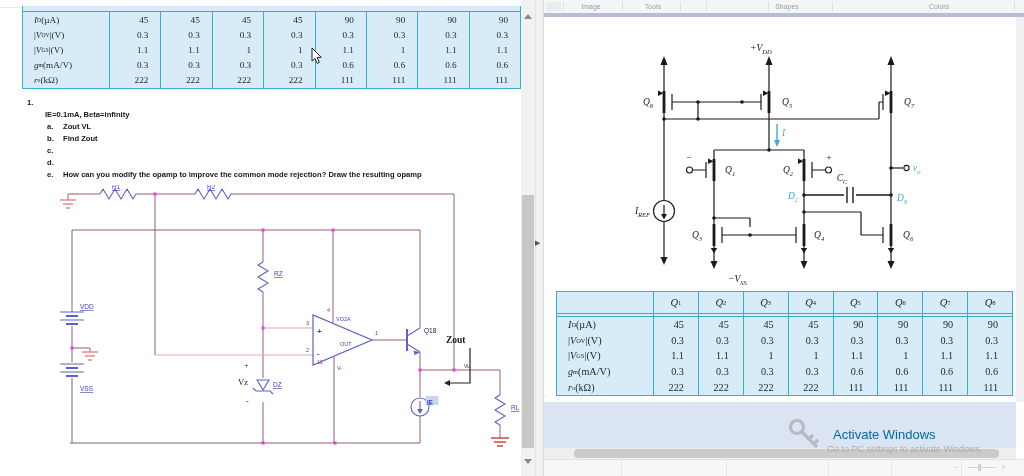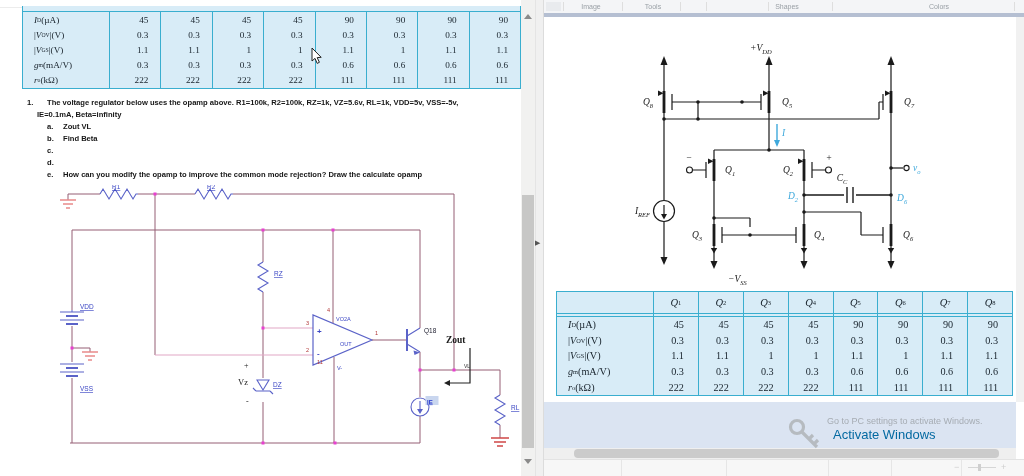--- a/index.html
+++ b/index.html
@@ -26,21 +26,21 @@
   .lt-grid{grid-template-rows:repeat(5,15.2px);font-size:9.2px;}
   .lt-grid .c-val{padding-right:12px;}
   .rt-grid{grid-template-rows:22px 3px repeat(5,15.6px);font-size:10.2px;}
   .mos-grid sub{font-size:62%;}
 
   
   #problem{left:27px;top:97px;width:494px;font-size:7.6px;font-weight:bold;color:#161616;
            line-height:12px;}
   .p-row{display:flex;}
   .p-num{width:20px;flex:none;}
-  .p-ind{margin-left:10px;}
+  .p-ind{margin-left:18px;}
   .p-item{display:flex;margin-left:20px;}
   .p-letter{width:16px;flex:none;}
 
   
   .lbl-blue{fill:#3b46c4;font-size:6.5px;font-family:"Liberation Sans",sans-serif;text-decoration:underline;}
   .lnet{fill:#3b46c4;font-size:5.5px;font-family:"Liberation Sans",sans-serif;}
   .lpin{fill:#b03535;font-size:5.5px;font-family:"Liberation Sans",sans-serif;}
   .lblk{fill:#1a1a1a;font-family:"Liberation Serif",serif;}
   .lop{fill:#3b46c4;font-size:8px;font-family:"Liberation Sans",sans-serif;font-weight:bold;}
 
@@ -70,21 +70,21 @@
   #below-band{left:0;top:402px;width:472px;height:46px;background:#dbe4f2;}
   #hscroll{left:0;top:448px;width:472px;height:11px;background:#efefef;}
   #hscroll-thumb{left:30px;top:449px;width:425px;height:9px;background:#cbcbcb;border-radius:4px;}
   #statusbar{left:0;top:459px;width:481px;height:17px;background:#f7f7f7;border-top:1px solid #e3e3e3;box-sizing:border-box;}
   .st-sep{top:460px;width:1px;height:16px;background:#e6e6e6;}
   .zoomctl{color:#cfcfcf;font-size:9px;top:462px;}
   #zoom-track{left:424px;top:467px;width:28px;height:1px;background:#d6d6d6;}
   #zoom-thumb{left:434px;top:464px;width:3px;height:7px;background:#cfcfcf;}
 
   #wm-title{left:289px;top:427px;font-size:13px;color:#0369a1;}
-  #wm-sub{left:283px;top:416px;font-size:9px;color:#a6acb3;}
+  #wm-sub{left:283px;top:444px;font-size:9px;color:#a6acb3;}
   #wm-key{left:243px;top:417px;}
 </style>
 </head>
 <body>
 
 <div id="screen">
 
   <div class="abs" id="left-pane">
     <div class="abs" id="lp-topline"></div>
 
@@ -139,40 +139,39 @@
         </div>
       </div>
 
     <svg class="abs" style="left:311px;top:48px" width="12" height="18">
       <polygon points="1,0 1,13 4,10.4 6.2,15.4 8.4,14.3 6.2,9.6 10.2,9.3" fill="#fff" stroke="#222" stroke-width="1"></polygon>
     </svg>
 
     <div class="abs" id="problem">
       <div class="p-row">
         <span class="p-num">1.</span>
-        <span>The voltage regulator below uses the opamp above. R1=100k, R2=100k, RZ=1k, VZ=5.6v, RL=1k, VDD=5v, VSS=-5v,</span>
       </div>
       <div class="p-ind">IE=0.1mA, Beta=infinity</div>
       <div class="p-item">
         <span class="p-letter">a.</span>
         <span>Zout VL</span>
       </div>
       <div class="p-item">
         <span class="p-letter">b.</span>
-        <span>Find Beta</span>
+        <span>Find Zout</span>
       </div>
       <div class="p-item">
         <span class="p-letter">c.</span>
       </div>
       <div class="p-item">
         <span class="p-letter">d.</span>
       </div>
       <div class="p-item">
         <span class="p-letter">e.</span>
-        <span>How can you modify the opamp to improve the common mode rejection? Draw the calculate opamp</span>
+        <span>How can you modify the opamp to improve the common mode rejection? Draw the resulting opamp</span>
       </div>
     </div>
 
     <svg class="abs" style="left:0;top:185px" width="540" height="291" viewBox="0 185 540 291">
 
       <g stroke="#955f74" stroke-width="1" fill="none">
         <path d="M68,194 H100 M138,194 H195 M233,194 H454 M454,194 V370
                  M72,230 H420 M72,230 V310 M72,326 V362 M72,378 V443
                  M70,443 H420 M263,230 V262 M263,292 V378 M263,402 V443
                  M155,194 V355 M333,230 V323 M334,357 V443

